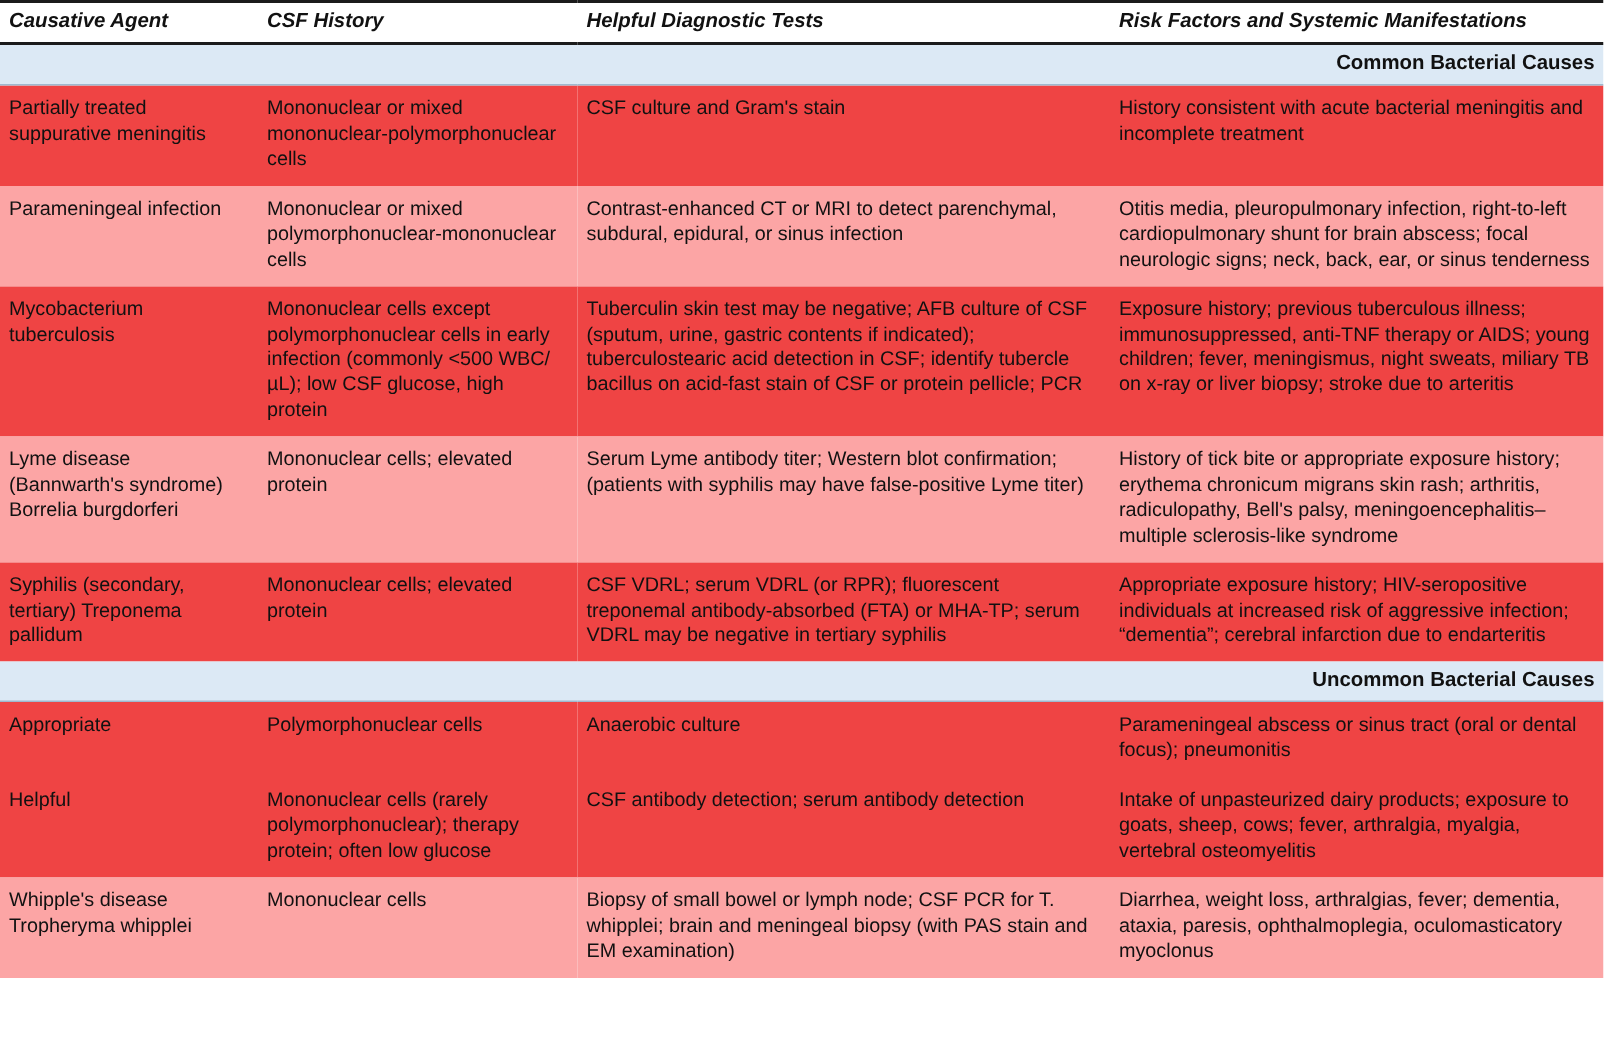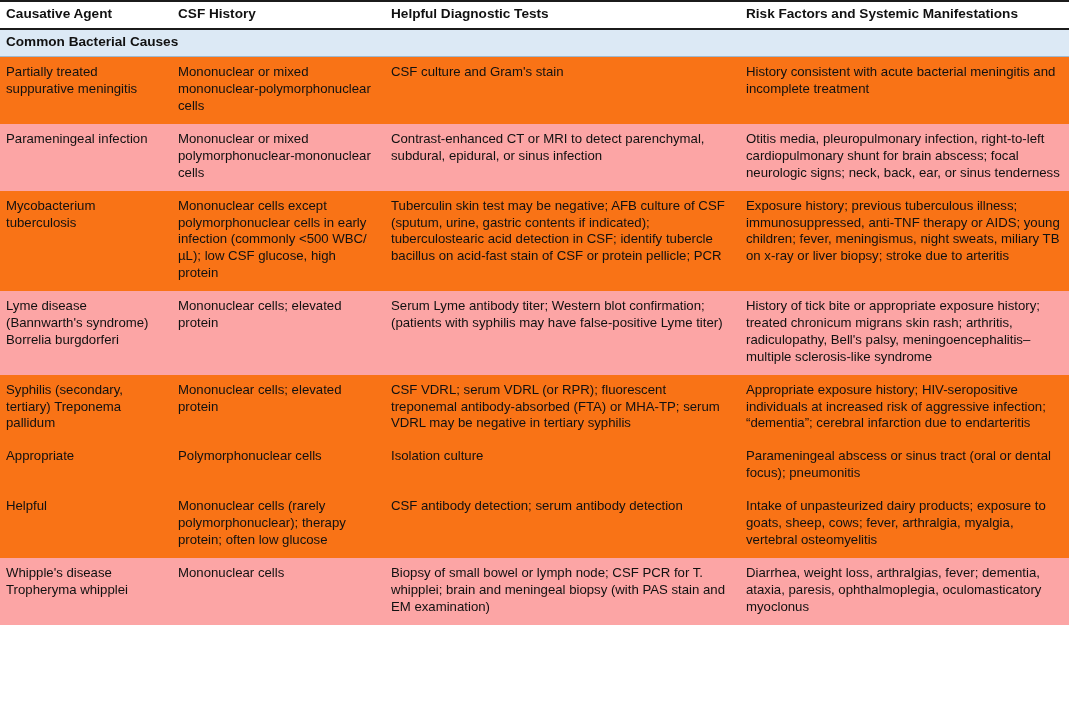--- a/index.html
+++ b/index.html
@@ -32,35 +32,37 @@
   thead th {
     text-align: left;
     font-weight: bold;
     font-size: 13.6px;
     padding: 4px 8px 6px 6px;
     vertical-align: top;
     border-top: 2px solid #1b1b1b;
     border-bottom: 2px solid #1b1b1b;
     background: #ffffff;
     line-height: 1.2;
+    font-style: italic;
   }
   tr.section-row td {
     background: #dce9f5;
     font-weight: bold;
     font-size: 13.6px;
     padding: 4px 6px 5px 6px;
     border-bottom: 1px solid #9fb9cf;
     line-height: 1.25;
+    text-align: right;
   }
   tbody td {
     vertical-align: top;
     padding: 7px 8px 9px 6px;
     line-height: 1.28;
   }
-  tr.band-a td { background: #f97316; }
+  tr.band-a td { background: #ef4444; }
   tr.band-b td { background: #fca5a5; }
   tr.data-row td { border-bottom: none; }
   .ital { }
   .cell-text { display: block; }
   tr.last-row td { padding-bottom: 10px; }
 </style>
 </head>
 <body>
 
 <div class="table-wrap">
@@ -109,37 +111,40 @@
           </td>
         <td>Mononuclear cells except polymorphonuclear cells in early infection (commonly &lt;500 WBC/µL); low CSF glucose, high protein</td>
         <td>Tuberculin skin test may be negative; AFB culture of CSF (sputum, urine, gastric contents if indicated); tuberculostearic acid detection in CSF; identify tubercle bacillus on acid-fast stain of CSF or protein pellicle; PCR</td>
         <td>Exposure history; previous tuberculous illness; immunosuppressed, anti-TNF therapy or AIDS; young children; fever, meningismus, night sweats, miliary TB on x-ray or liver biopsy; stroke due to arteritis</td>
       </tr>
 
       <tr class="data-row band-b">
         <td><span>Lyme disease (Bannwarth's syndrome) </span><span class="ital">Borrelia burgdorferi</span></td>
         <td>Mononuclear cells; elevated protein</td>
         <td>Serum Lyme antibody titer; Western blot confirmation; (patients with syphilis may have false-positive Lyme titer)</td>
-        <td>History of tick bite or appropriate exposure history; treated chronicum migrans skin rash; arthritis, radiculopathy, Bell's palsy, meningoencephalitis–multiple sclerosis-like syndrome</td>
+        <td>History of tick bite or appropriate exposure history; erythema chronicum migrans skin rash; arthritis, radiculopathy, Bell's palsy, meningoencephalitis–multiple sclerosis-like syndrome</td>
       </tr>
 
       <tr class="data-row band-a">
         <td><span>Syphilis (secondary, tertiary) </span><span class="ital">Treponema pallidum</span></td>
         <td>Mononuclear cells; elevated protein</td>
         <td>CSF VDRL; serum VDRL (or RPR); fluorescent treponemal antibody-absorbed (FTA) or MHA-TP; serum VDRL may be negative in tertiary syphilis</td>
         <td>Appropriate exposure history; HIV-seropositive individuals at increased risk of aggressive infection; “dementia”; cerebral infarction due to endarteritis</td>
       </tr>
 
+      <tr class="section-row">
+        <td colspan="4">Uncommon Bacterial Causes</td>
+      </tr>
 
       <tr class="data-row band-a">
         <td>
             <span class="cell-text ital">Appropriate</span>
           </td>
         <td>Polymorphonuclear cells</td>
-        <td>Isolation culture</td>
+        <td>Anaerobic culture</td>
         <td>Parameningeal abscess or sinus tract (oral or dental focus); pneumonitis</td>
       </tr>
 
 
       <tr class="data-row band-a">
         <td>
             <span class="cell-text ital">Helpful</span>
           </td>
         <td>Mononuclear cells (rarely polymorphonuclear); therapy protein; often low glucose</td>
         <td>CSF antibody detection; serum antibody detection</td>

